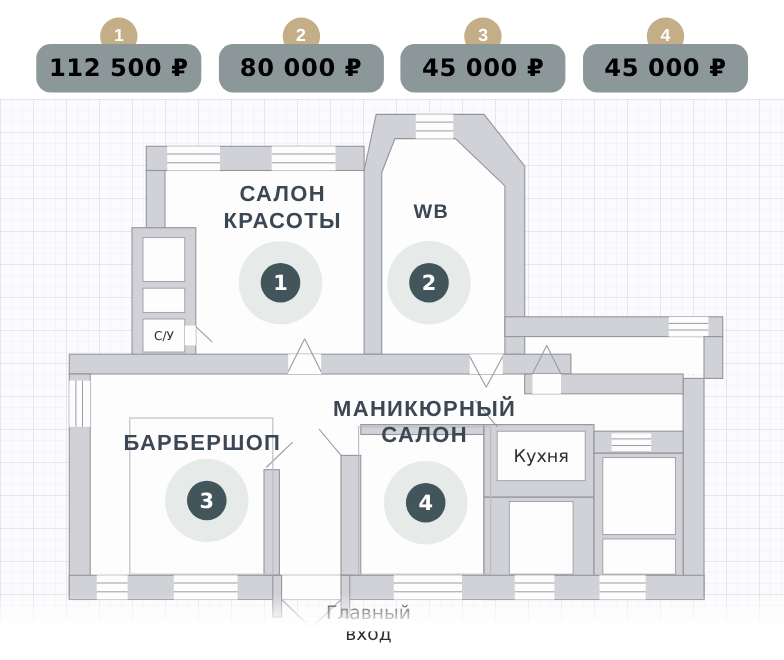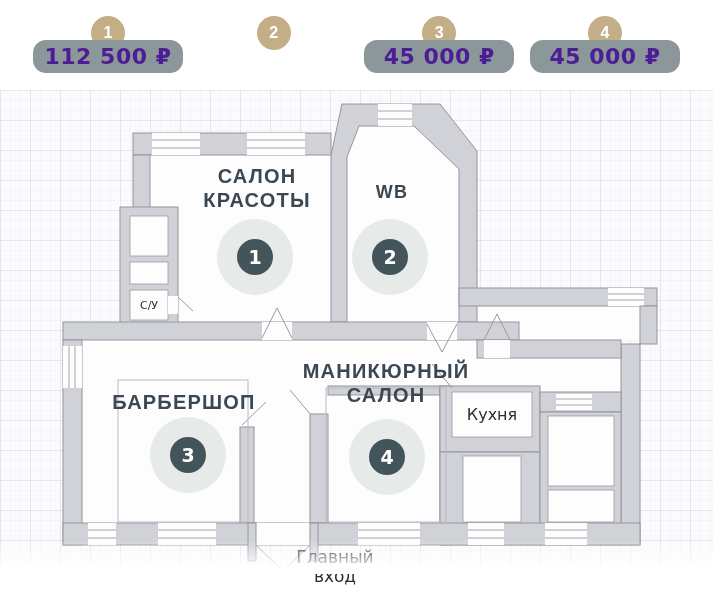--- a/index.html
+++ b/index.html
@@ -14,23 +14,23 @@
       repeating-linear-gradient(to bottom, rgba(186,192,204,.25) 0 1px, transparent 1px 30px);}
   .grid-fade{position:absolute;left:0;top:540px;width:713px;height:34px;
     background:linear-gradient(to bottom, rgba(255,255,255,0), #ffffff 90%);}
   
   .badges{position:absolute;left:0;top:0;width:713px;height:90px;display:flex;
           justify-content:space-between;padding:0 33px;box-sizing:border-box;}
   .badge-group{position:relative;width:150px;height:90px;}
   .badge-circle{position:absolute;left:50%;top:16px;transform:translateX(-50%);
       width:34px;height:34px;border-radius:50%;display:flex;align-items:center;justify-content:center;
       color:#ffffff;font-weight:bold;font-size:16px;z-index:1;}
-  .badge-pill{position:absolute;left:0;top:40px;width:150px;height:33px;border-radius:13px;
+  .badge-pill{position:absolute;left:0;top:40px;width:150px;height:44px;border-radius:13px;
       display:flex;align-items:center;justify-content:center;z-index:2;
-      color:#4c1d95;font-weight:bold;font-size:22px;letter-spacing:.5px;
+      color:#000000;font-weight:bold;font-size:22px;letter-spacing:.5px;
       font-family:"DejaVu Sans","Liberation Sans",sans-serif;}
   svg.plan{position:absolute;left:0;top:0;}
   svg .wall{fill:#d1d2d7;stroke:#94959c;stroke-width:1;}
   svg .white{fill:#fdfdfe;stroke:none;}
   svg .cut{fill:#fdfdfe;stroke:#9a9ba2;stroke-width:.8;}
   svg .wline{stroke:#9a9ba2;stroke-width:.9;}
   svg .door{stroke:#9a9ba2;stroke-width:1;fill:none;}
   svg .zone{fill:none;stroke:#babbc2;stroke-width:1;}
   svg .room-label{font-family:"Liberation Sans",sans-serif;font-weight:bold;fill:#3b4753;
       letter-spacing:1.2px;text-anchor:middle;}
@@ -49,20 +49,23 @@
       <div class="badge-circle" style="background:#c3ae87">
           <span>1</span>
         </div>
       <div class="badge-pill" style="background:#8b9798">
           <span>112 500 ₽</span>
         </div>
     </div>
     <div class="badge-group">
       <div class="badge-circle" style="background:#c3ae87">
           <span>2</span>
+        </div>
+      <div class="badge-pill" style="background:#8b9798">
+          <span>80 000 ₽</span>
         </div>
     </div>
     <div class="badge-group">
       <div class="badge-circle" style="background:#c3ae87">
           <span>3</span>
         </div>
       <div class="badge-pill" style="background:#8b9798">
           <span>45 000 ₽</span>
         </div>
     </div>

